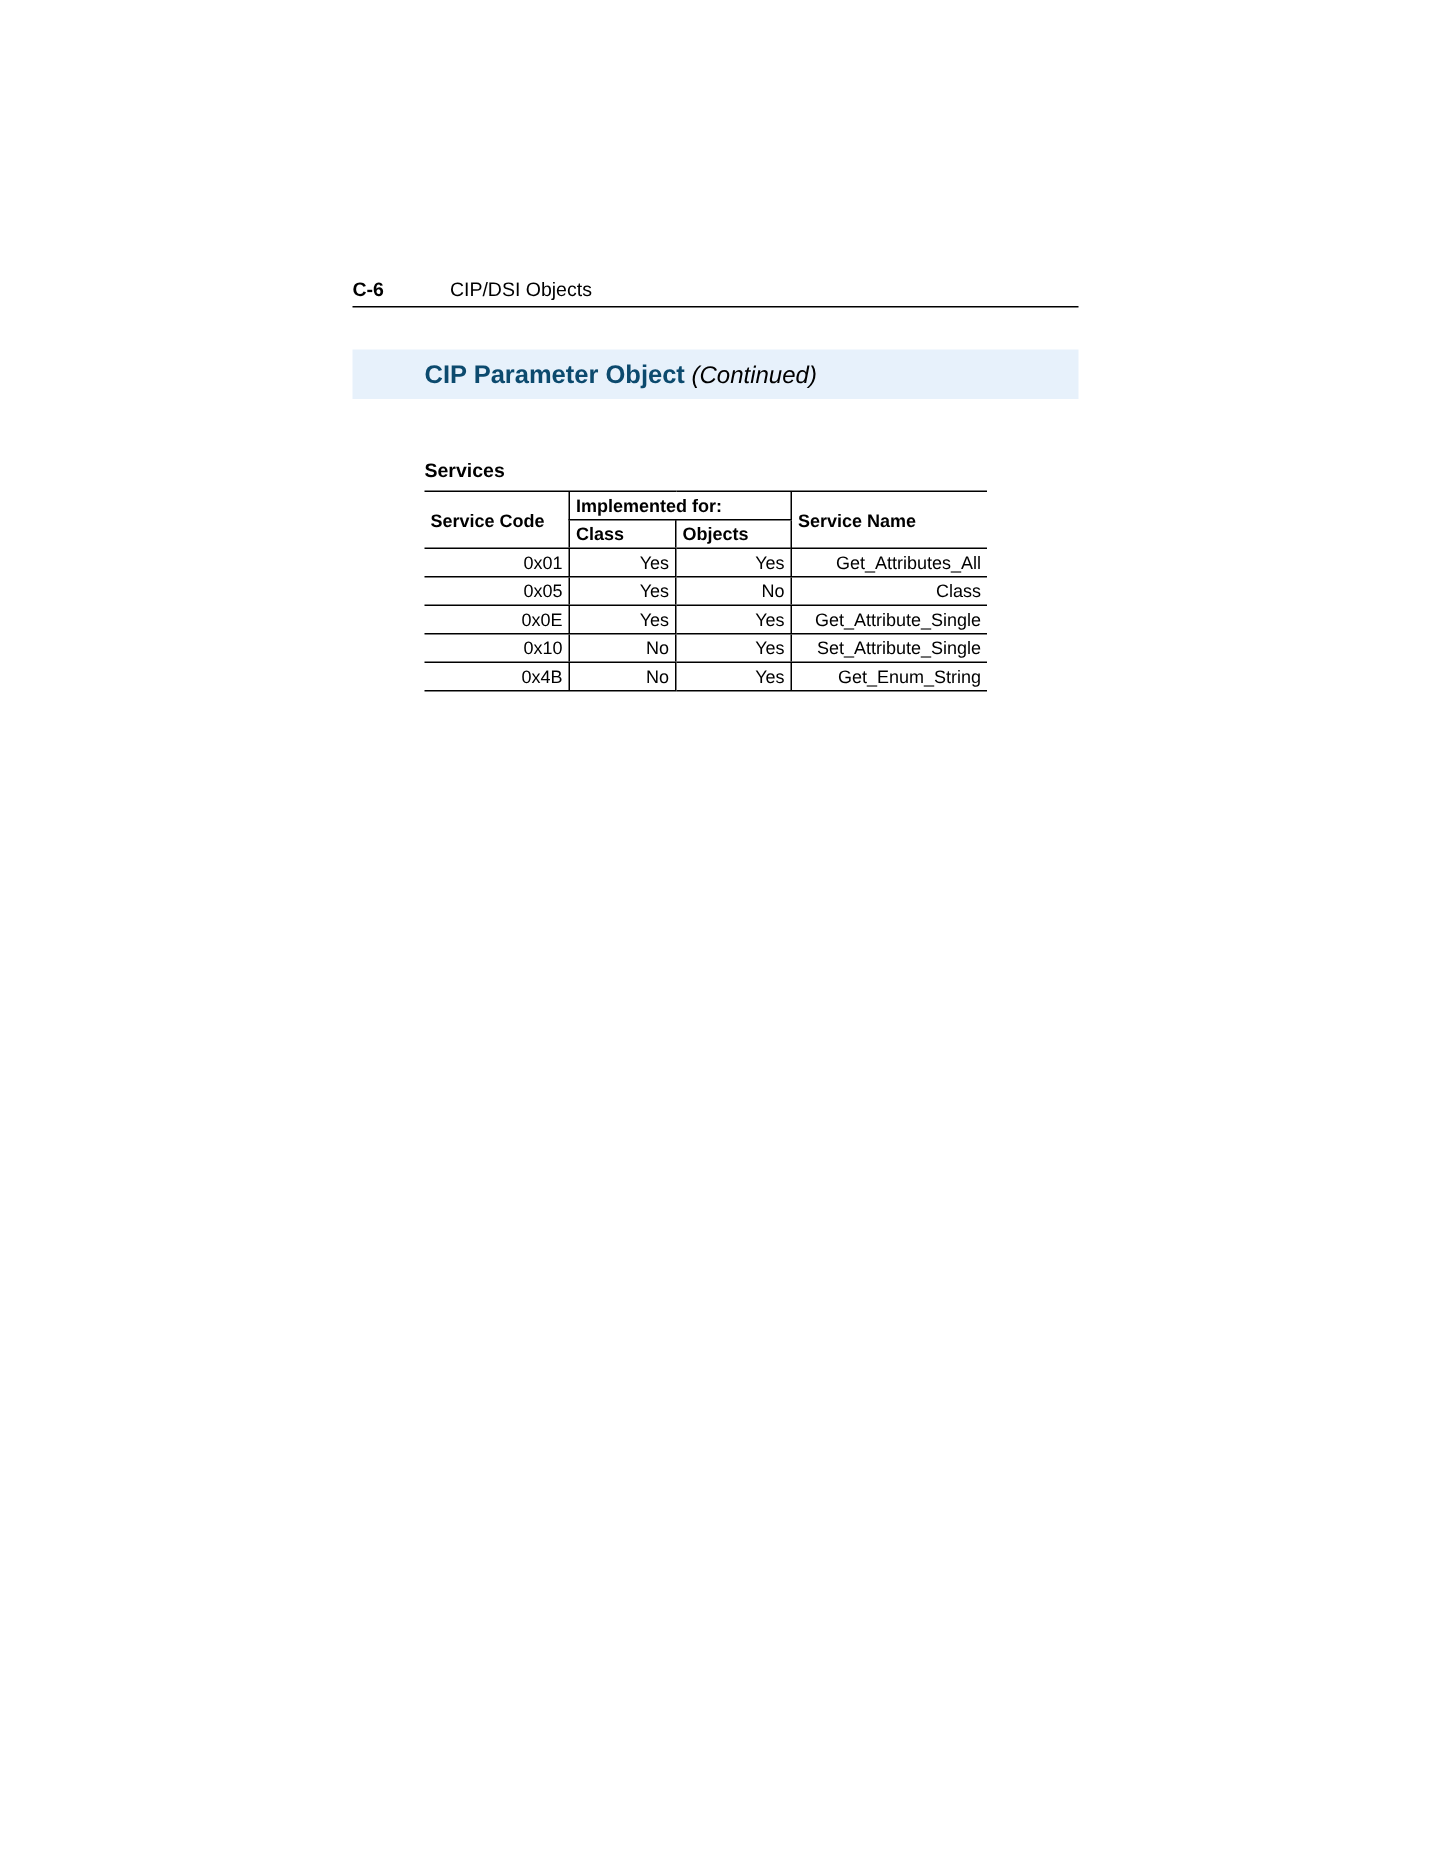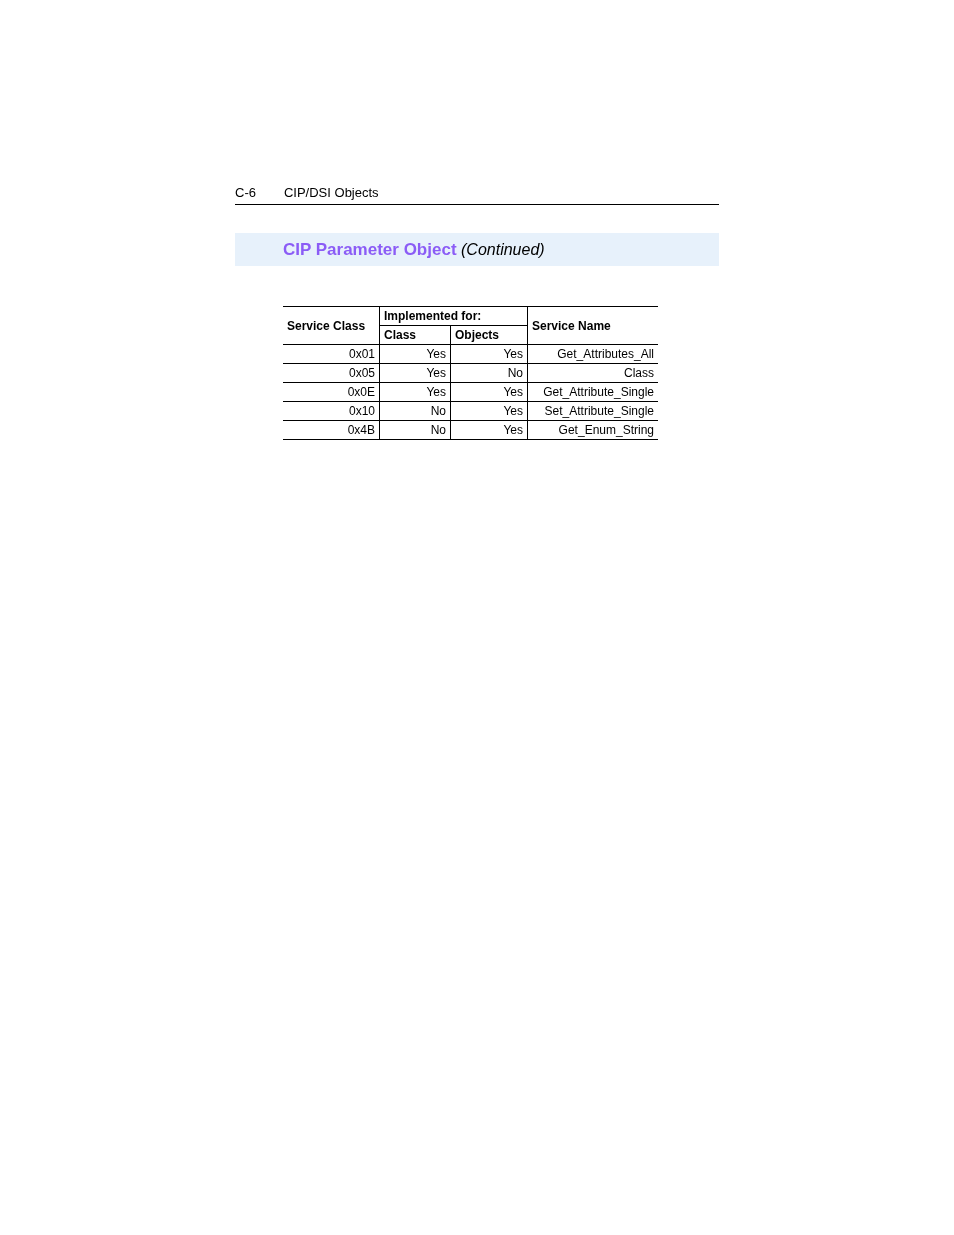--- a/index.html
+++ b/index.html
@@ -17,32 +17,32 @@
   }
   .header-line {
     display: flex;
     align-items: baseline;
     border-bottom: 1.5px solid #000;
     padding-bottom: 4px;
     margin-bottom: 28px;
     font-size: 13px;
   }
   .page-num {
-    font-weight: normal;
-    margin-right: 28px;
+    font-weight: bold;
+    margin-right: 44px;
   }
   .title-bar {
     background: #e7f1fb;
     padding: 7px 8px 6px 48px;
     margin-bottom: 40px;
   }
   .title-main {
     font-weight: bold;
     font-size: 17px;
-    color: #8b5cf6;
+    color: #0c4a6e;
   }
   .title-suffix {
     font-style: italic;
     font-size: 16px;
   }
   .content {
     margin-left: 48px;
   }
   .subheading {
     font-weight: bold;
@@ -94,25 +94,26 @@
     <span class="page-num">C-6</span>
     <span>CIP/DSI Objects</span>
   </div>
 
   <div class="title-bar">
     <span class="title-main">CIP Parameter Object</span>
     <span class="title-suffix">(Continued)</span>
   </div>
 
   <div class="content">
+    <div class="subheading">Services</div>
 
     <table class="services">
       <thead>
         <tr>
-          <th rowspan="2" class="col-code" style="border-bottom:1.5px solid #000;">Service Class</th>
+          <th rowspan="2" class="col-code" style="border-bottom:1.5px solid #000;">Service Code</th>
           <th colspan="2" class="sep-mid">Implemented for:</th>
           <th rowspan="2" class="sep-mid col-name" style="border-bottom:1.5px solid #000;">Service Name</th>
         </tr>
         <tr>
           <th class="sep-mid col-class">Class</th>
           <th class="sep-mid col-inst">Objects</th>
         </tr>
       </thead>
       <tbody>
         <tr>

